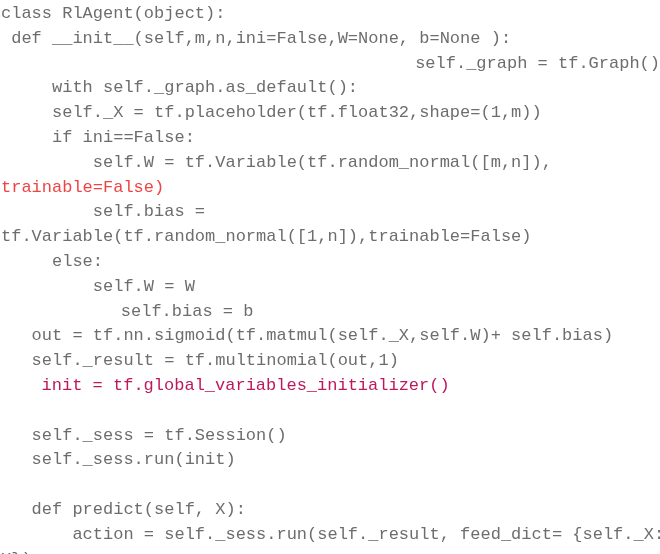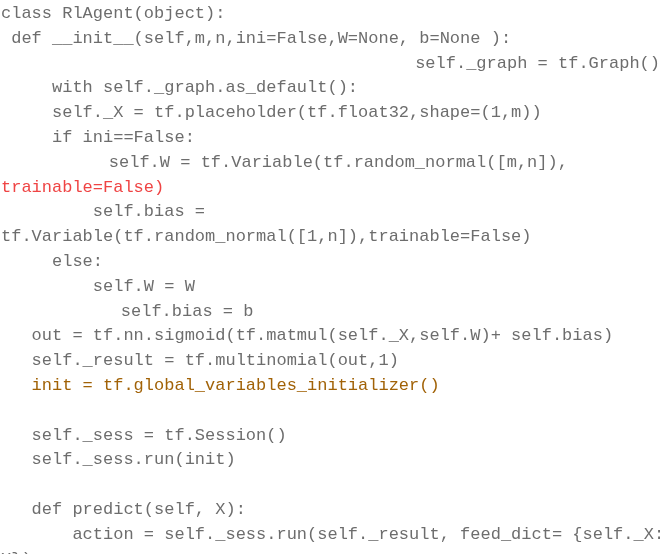--- a/index.html
+++ b/index.html
@@ -37,30 +37,30 @@
 </head>
 <body>
 
 <div id="code-listing" style="background: rgb(255, 255, 255);">
     <div class="code-line" style="color: rgb(109, 109, 109);">class RlAgent(object):</div>
     <div class="code-line" style="color: rgb(109, 109, 109);"> def __init__(self,m,n,ini=False,W=None, b=None ):</div>
     <div class="code-line" style="color: rgb(109, 109, 109); text-align: right;">     self._graph = tf.Graph()</div>
     <div class="code-line" style="color: rgb(109, 109, 109);">     with self._graph.as_default():</div>
     <div class="code-line" style="color: rgb(109, 109, 109);">     self._X = tf.placeholder(tf.float32,shape=(1,m))</div>
     <div class="code-line" style="color: rgb(109, 109, 109);">     if ini==False:</div>
-    <div class="code-line" style="color: rgb(109, 109, 109); padding-left: 16px;">         self.W = tf.Variable(tf.random_normal([m,n]),</div>
+    <div class="code-line" style="color: rgb(109, 109, 109);">         self.W = tf.Variable(tf.random_normal([m,n]),</div>
     <div class="code-line" style="color: #ef4444;">trainable=False)</div>
     <div class="code-line" style="color: rgb(109, 109, 109);">         self.bias =</div>
     <div class="code-line" style="color: rgb(109, 109, 109);">tf.Variable(tf.random_normal([1,n]),trainable=False)</div>
     <div class="code-line" style="color: rgb(109, 109, 109);">     else:</div>
     <div class="code-line" style="color: rgb(109, 109, 109);">         self.W = W</div>
     <div class="code-line" style="color: rgb(109, 109, 109); padding-left: 28px;">         self.bias = b</div>
     <div class="code-line" style="color: rgb(109, 109, 109);">   out = tf.nn.sigmoid(tf.matmul(self._X,self.W)+ self.bias)</div>
     <div class="code-line" style="color: rgb(109, 109, 109);">   self._result = tf.multinomial(out,1)</div>
-    <div class="code-line" style="color: #a16207;">   init = tf.global_variables_initializer()</div>
+    <div class="code-line" style="color: #be185d; margin-left: 10px;">   init = tf.global_variables_initializer()</div>
     <div class="code-line blank" style="color: rgb(109, 109, 109);">&nbsp;</div>
     <div class="code-line" style="color: rgb(109, 109, 109);">   self._sess = tf.Session()</div>
     <div class="code-line" style="color: rgb(109, 109, 109);">   self._sess.run(init)</div>
     <div class="code-line blank" style="color: rgb(109, 109, 109);">&nbsp;</div>
     <div class="code-line" style="color: rgb(109, 109, 109);">   def predict(self, X):</div>
     <div class="code-line" style="color: rgb(109, 109, 109);">       action = self._sess.run(self._result, feed_dict= {self._X:</div>
     <div class="code-line" style="color: rgb(109, 109, 109);">X})</div>
   </div>
 
 </body></html>

